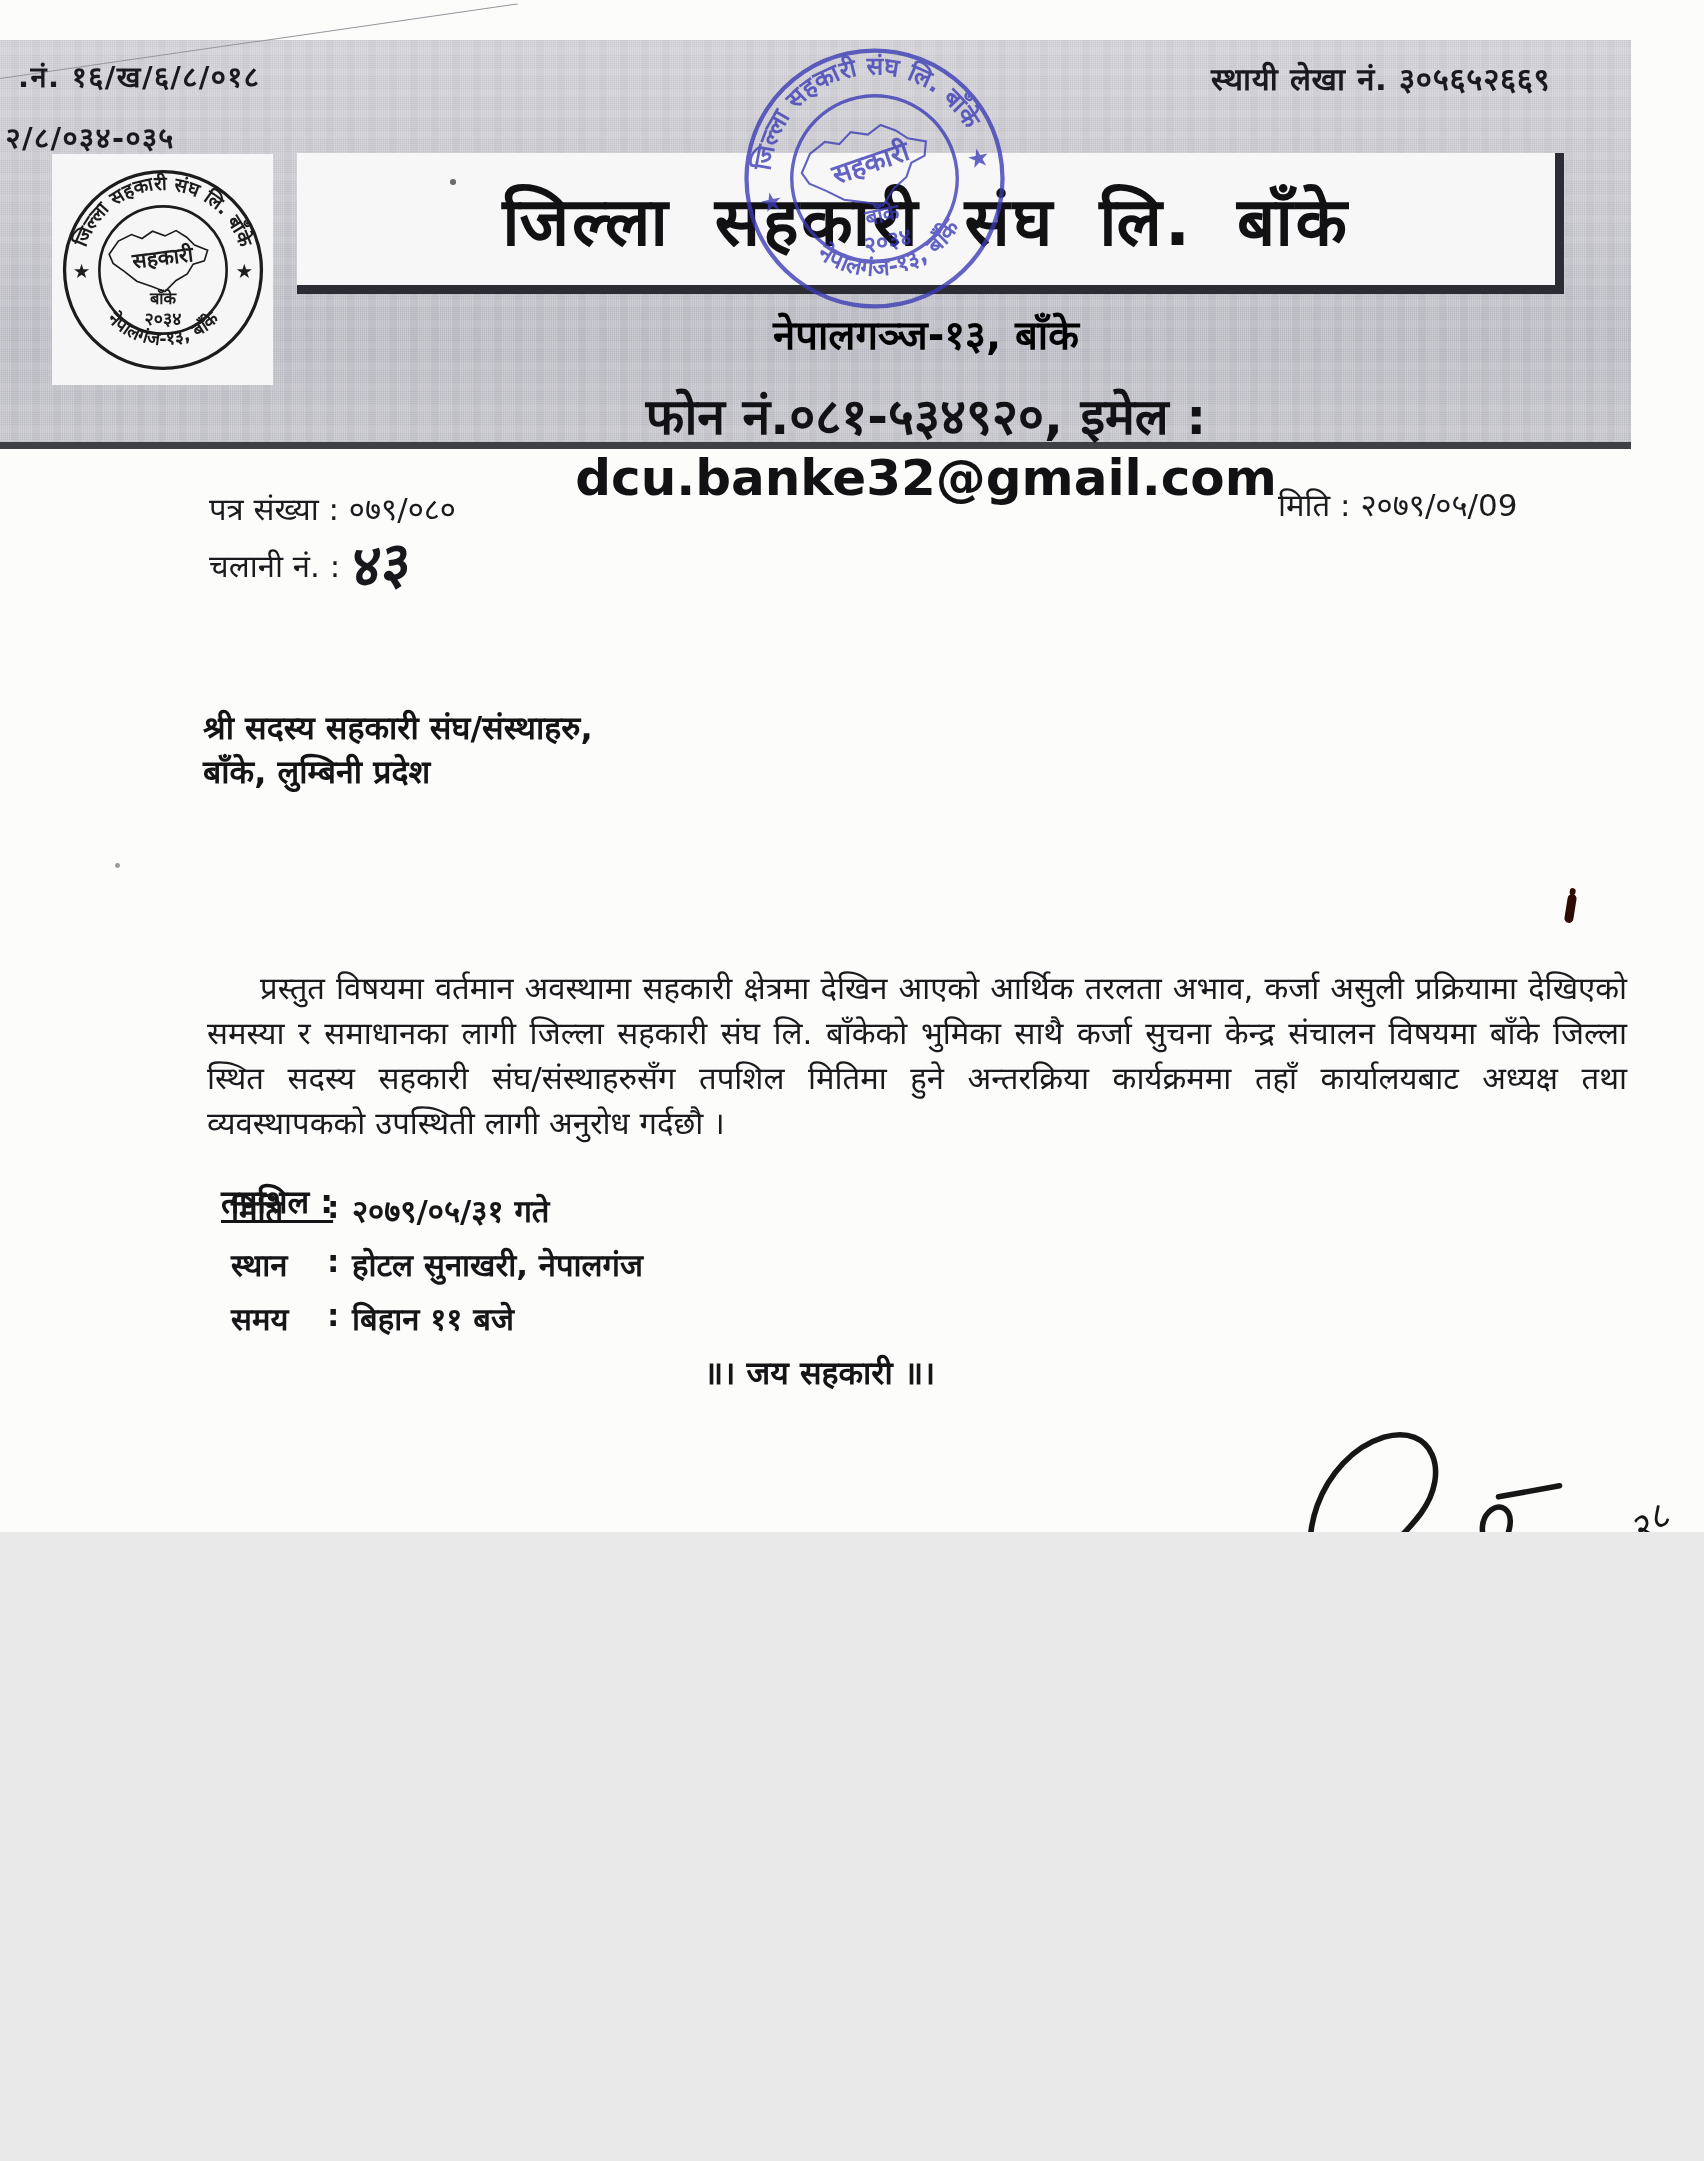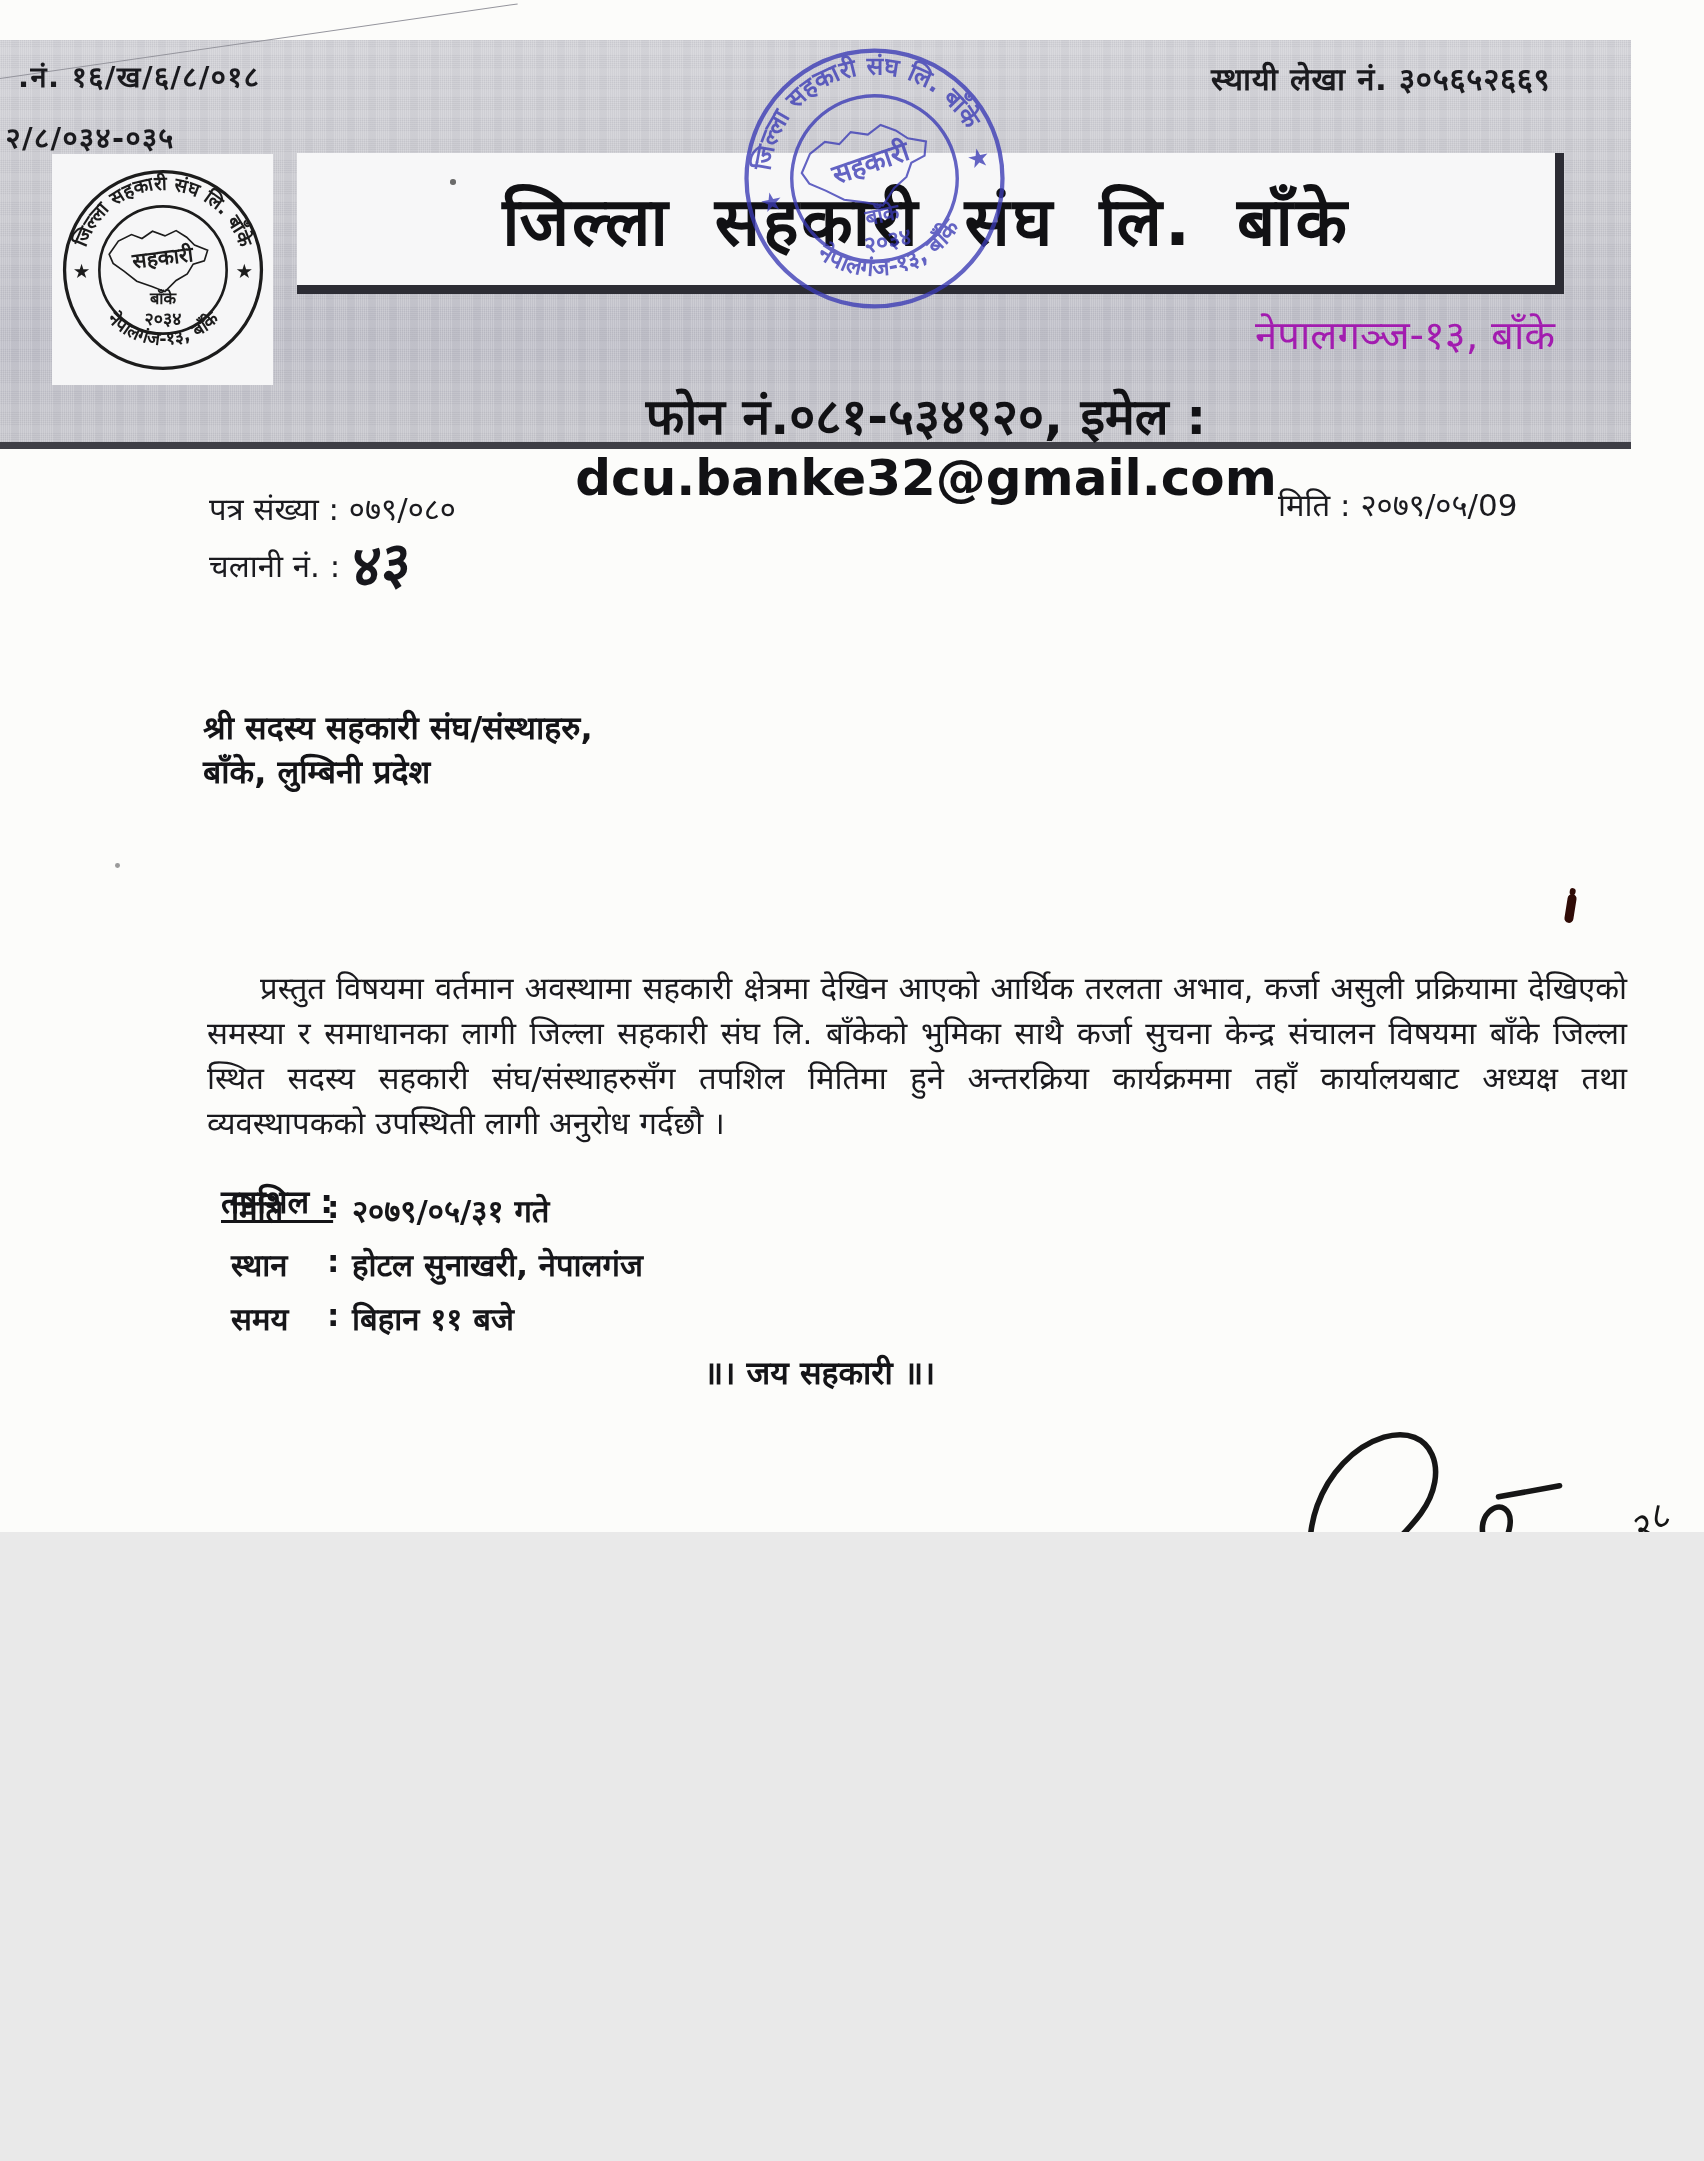--- a/index.html
+++ b/index.html
@@ -37,22 +37,22 @@
     left:297px;top:153px;width:1258px;height:132px;
     background:#f7f7f8;
     border-right:9px solid #2c2c34;
     border-bottom:9px solid #2c2c34;
     display:flex;align-items:center;justify-content:center;
   }
   .org-title{
     font-size:67px;font-weight:bold;letter-spacing:2.8px;word-spacing:18px;
     white-space:nowrap;color:#111114;
   }
-  .addr{left:297px;top:306px;width:1258px;text-align:right;
-    font-size:40px;font-weight:normal;color:#a21caf;}
+  .addr{left:297px;top:306px;width:1258px;text-align:center;
+    font-size:40px;font-weight:bold;color:#000000;}
   .contact{left:297px;top:381px;width:1258px;text-align:center;
     font-size:50px;font-weight:bold;color:#121215;}
   
   .stamp{left:738px;top:42px;width:273px;height:273px;opacity:.78;
     transform:rotate(-12deg);}
   
   .meta-text{font-size:31px;color:#1b1b1f;}
   .handwritten{
     font-size:57px;font-weight:bold;color:#17171c;
     transform:rotate(-6deg) skewX(-8deg);display:inline-block;

